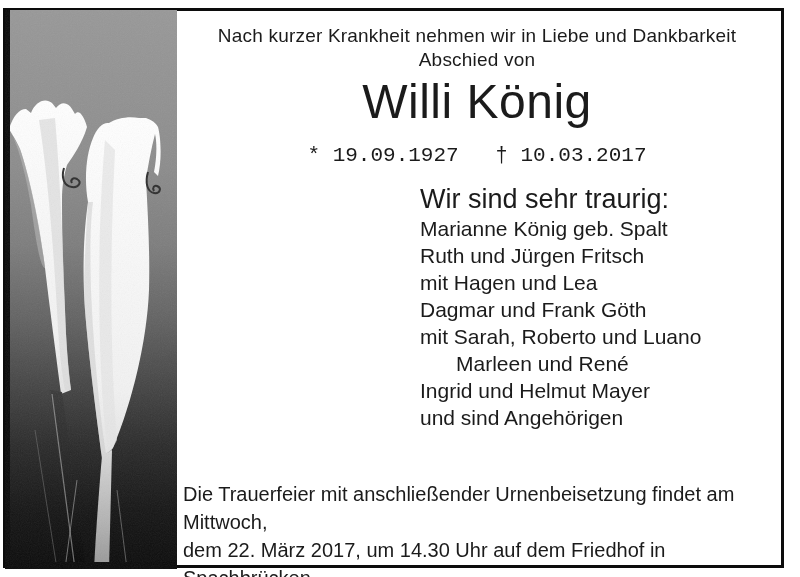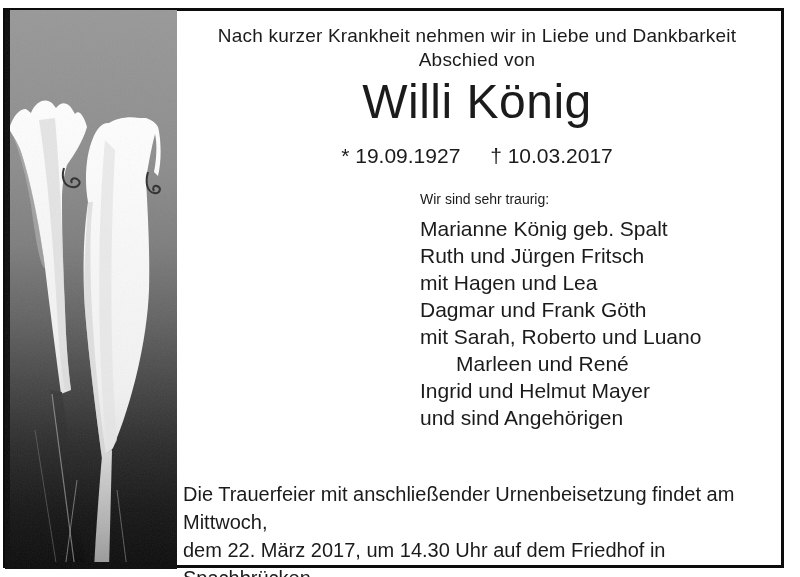--- a/index.html
+++ b/index.html
@@ -34,27 +34,27 @@
     font-size: 19px; line-height: 24px; letter-spacing: 0.2px;
   }
   .deceased {
     position: absolute; top: 74px; left: 0; width: 100%;
     margin: 0; text-align: center;
     font-size: 48px; line-height: 55px; font-weight: 500; letter-spacing: 0.5px;
   }
   .dates {
     position: absolute; top: 142px; left: 0; width: 100%;
     margin: 0; text-align: center;
-    font-size: 21px; line-height: 27px;
+    font-size: 21px; line-height: 27px; font-family: Liberation Mono, monospace;
   }
   .dates .death { margin-left: 24px; }
 
   .grief {
     position: absolute; top: 186px; left: 237px;
-    margin: 0; font-size: 14px; line-height: 27px;
+    margin: 0; font-size: 27px; line-height: 27px;
   }
   .mourners {
     position: absolute; top: 215px; left: 237px;
     font-size: 21px; line-height: 27px;
   }
   .mourner { white-space: nowrap; }
   .mourner.indent { margin-left: 36px; }
   .maiden { font-size: 21px; margin-left: 6px; }
 
   .funeral {

